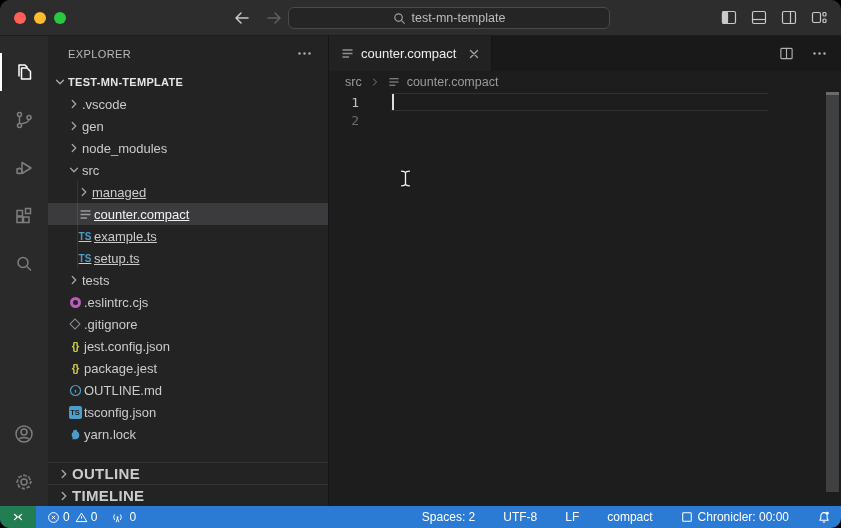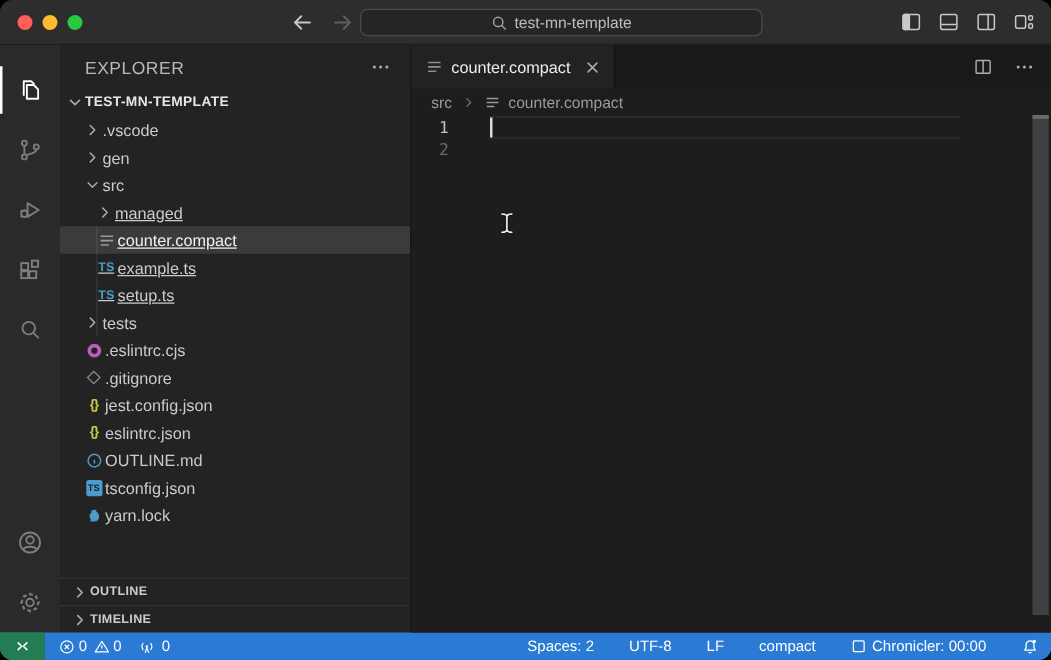--- a/index.html
+++ b/index.html
@@ -22,37 +22,37 @@
 
   
   .activitybar{ width:48px; background:#2a2a2b; display:flex; flex-direction:column; align-items:center; padding-top:12px; flex:0 0 48px; }
   .ab-item{ width:48px; height:48px; display:flex; align-items:center; justify-content:center; color:#7e7e7e; position:relative; }
   .ab-item.active{ color:#fff; }
   .ab-item.active::before{ content:""; position:absolute; left:0; top:5px; bottom:5px; width:2px; background:#fff; }
   .ab-spacer{ flex:1; }
 
   
   .sidebar{ width:281px; flex:0 0 281px; background:#232324; border-right:1px solid #161616; display:flex; flex-direction:column; color:#cbcbcb; }
-  .sb-header{ height:35px; display:flex; align-items:center; justify-content:space-between; padding:0 16px 0 20px; color:#b9b9b9; font-size:14px; letter-spacing:.4px; }
+  .sb-header{ height:35px; display:flex; align-items:center; justify-content:space-between; padding:0 16px 0 20px; color:#b9b9b9; font-size:11px; letter-spacing:.4px; }
   .sb-more{ color:#b0b0b0; }
   .section-row{ height:22px; display:flex; align-items:center; padding-left:4px; font-size:11px; font-weight:bold; color:#e6e6e6; letter-spacing:.3px; }
   .tree{ flex:1; position:relative; font-size:13px; overflow:hidden; }
   .row{ height:22px; display:flex; align-items:center; white-space:nowrap; }
   .row.selected{ background:#3b3b3d; color:#f1f1f1; }
   .d1{ padding-left:18px; } .d2{ padding-left:28px;text-decoration:underline; }
   .chev-slot{ width:16px; display:flex; align-items:center; justify-content:center; color:#a8a8a8; flex:0 0 16px; }
   .icon-slot{ width:18px; display:flex; align-items:center; justify-content:center; flex:0 0 18px; }
   .chev{ display:block; } .chev.down{ transform:rotate(90deg); }
   .indent-guide{ position:absolute; left:29px; top:88px; height:88px; width:1px; background:rgba(255,255,255,.09); }
   .ts-badge{ color:#4d9cc9; font-weight:bold; font-size:10px; }
   .json-badge{ color:#cbcb41; font-weight:bold; font-size:11px; letter-spacing:-1px; }
   .eslint-badge{ width:11px; height:11px; border-radius:50%; border:3px solid #b75fbb; }
   .git-badge{ width:8px; height:8px; border:1.5px solid #8a8f98; transform:rotate(45deg); }
   .tsq-badge{ width:13px; height:13px; background:#4d9cc9; border-radius:2px; color:#17262e; font-size:7.5px; font-weight:bold; display:flex; align-items:center; justify-content:center; }
-  .panel-row{ height:22px; display:flex; align-items:center; padding-left:8px; font-size:10px; font-weight:bold; color:#cccccc; letter-spacing:.3px; border-top:1px solid rgba(255,255,255,.08); flex:0 0 22px; }
+  .panel-row{ height:22px; display:flex; align-items:center; padding-left:8px; font-size:15px; font-weight:bold; color:#cccccc; letter-spacing:.3px; border-top:1px solid rgba(255,255,255,.08); flex:0 0 22px; }
 
   
   .editor{ flex:1; display:flex; flex-direction:column; background:#1d1d1e; min-width:0; position:relative; }
   .tabstrip{ height:35px; flex:0 0 35px; background:#191919; display:flex; align-items:stretch; }
   .tab{ background:#222223; display:flex; align-items:center; gap:7px; padding:0 12px; color:#ededed; font-size:13px; border-right:1px solid #141414; }
   .tab-close{ color:#a8a8a8; display:flex; margin-left:6px; }
   .tab-actions{ margin-left:auto; display:flex; align-items:center; gap:18px; padding-right:14px; color:#b0b0b0; }
   .breadcrumbs{ height:22px; flex:0 0 22px; display:flex; align-items:center; padding-left:16px; gap:7px; color:#9a9a9a; font-size:12.5px; }
   .bc-sep{ color:#6d6d6d; font-size:12px; }
   .code{ flex:1; position:relative; font-family:"DejaVu Sans Mono", monospace; font-size:13px; }
@@ -238,20 +238,28 @@
         <div class="row d1">
           <span class="chev-slot">
               <svg class="chev" width="14" height="14" viewBox="0 0 16 16">
                 <path d="M6 4l4 4-4 4" fill="none" stroke="currentColor" stroke-width="1.4" stroke-linecap="round" stroke-linejoin="round"></path>
               </svg>
             </span>
           <span>gen</span>
         </div>
         <div class="row d1">
           <span class="chev-slot">
+              <svg class="chev" width="14" height="14" viewBox="0 0 16 16">
+                <path d="M6 4l4 4-4 4" fill="none" stroke="currentColor" stroke-width="1.4" stroke-linecap="round" stroke-linejoin="round"></path>
+              </svg>
+            </span>
+          <span>node_modules</span>
+        </div>
+        <div class="row d1">
+          <span class="chev-slot">
               <svg class="chev down" width="14" height="14" viewBox="0 0 16 16">
                 <path d="M6 4l4 4-4 4" fill="none" stroke="currentColor" stroke-width="1.4" stroke-linecap="round" stroke-linejoin="round"></path>
               </svg>
             </span>
           <span>src</span>
         </div>
         <div class="row d2">
           <span class="chev-slot">
               <svg class="chev" width="14" height="14" viewBox="0 0 16 16">
                 <path d="M6 4l4 4-4 4" fill="none" stroke="currentColor" stroke-width="1.4" stroke-linecap="round" stroke-linejoin="round"></path>
@@ -302,21 +310,21 @@
         <div class="row d1">
           <span class="icon-slot">
               <span class="json-badge">{}</span>
             </span>
           <span>jest.config.json</span>
         </div>
         <div class="row d1">
           <span class="icon-slot">
               <span class="json-badge">{}</span>
             </span>
-          <span>eslintrc.json</span>
+          <span>package.jest</span>
         </div>
         <div class="row d1">
           <span class="icon-slot">
             <svg width="13" height="13" viewBox="0 0 14 14" fill="none" stroke="#4d9cc9" stroke-width="1.3">
                 <circle cx="7" cy="7" r="5.4"></circle>
                 <path d="M7 6.3v3.2M7 4.2v.2"></path>
               </svg>
           </span>
           <span>OUTLINE.md</span>
         </div>

